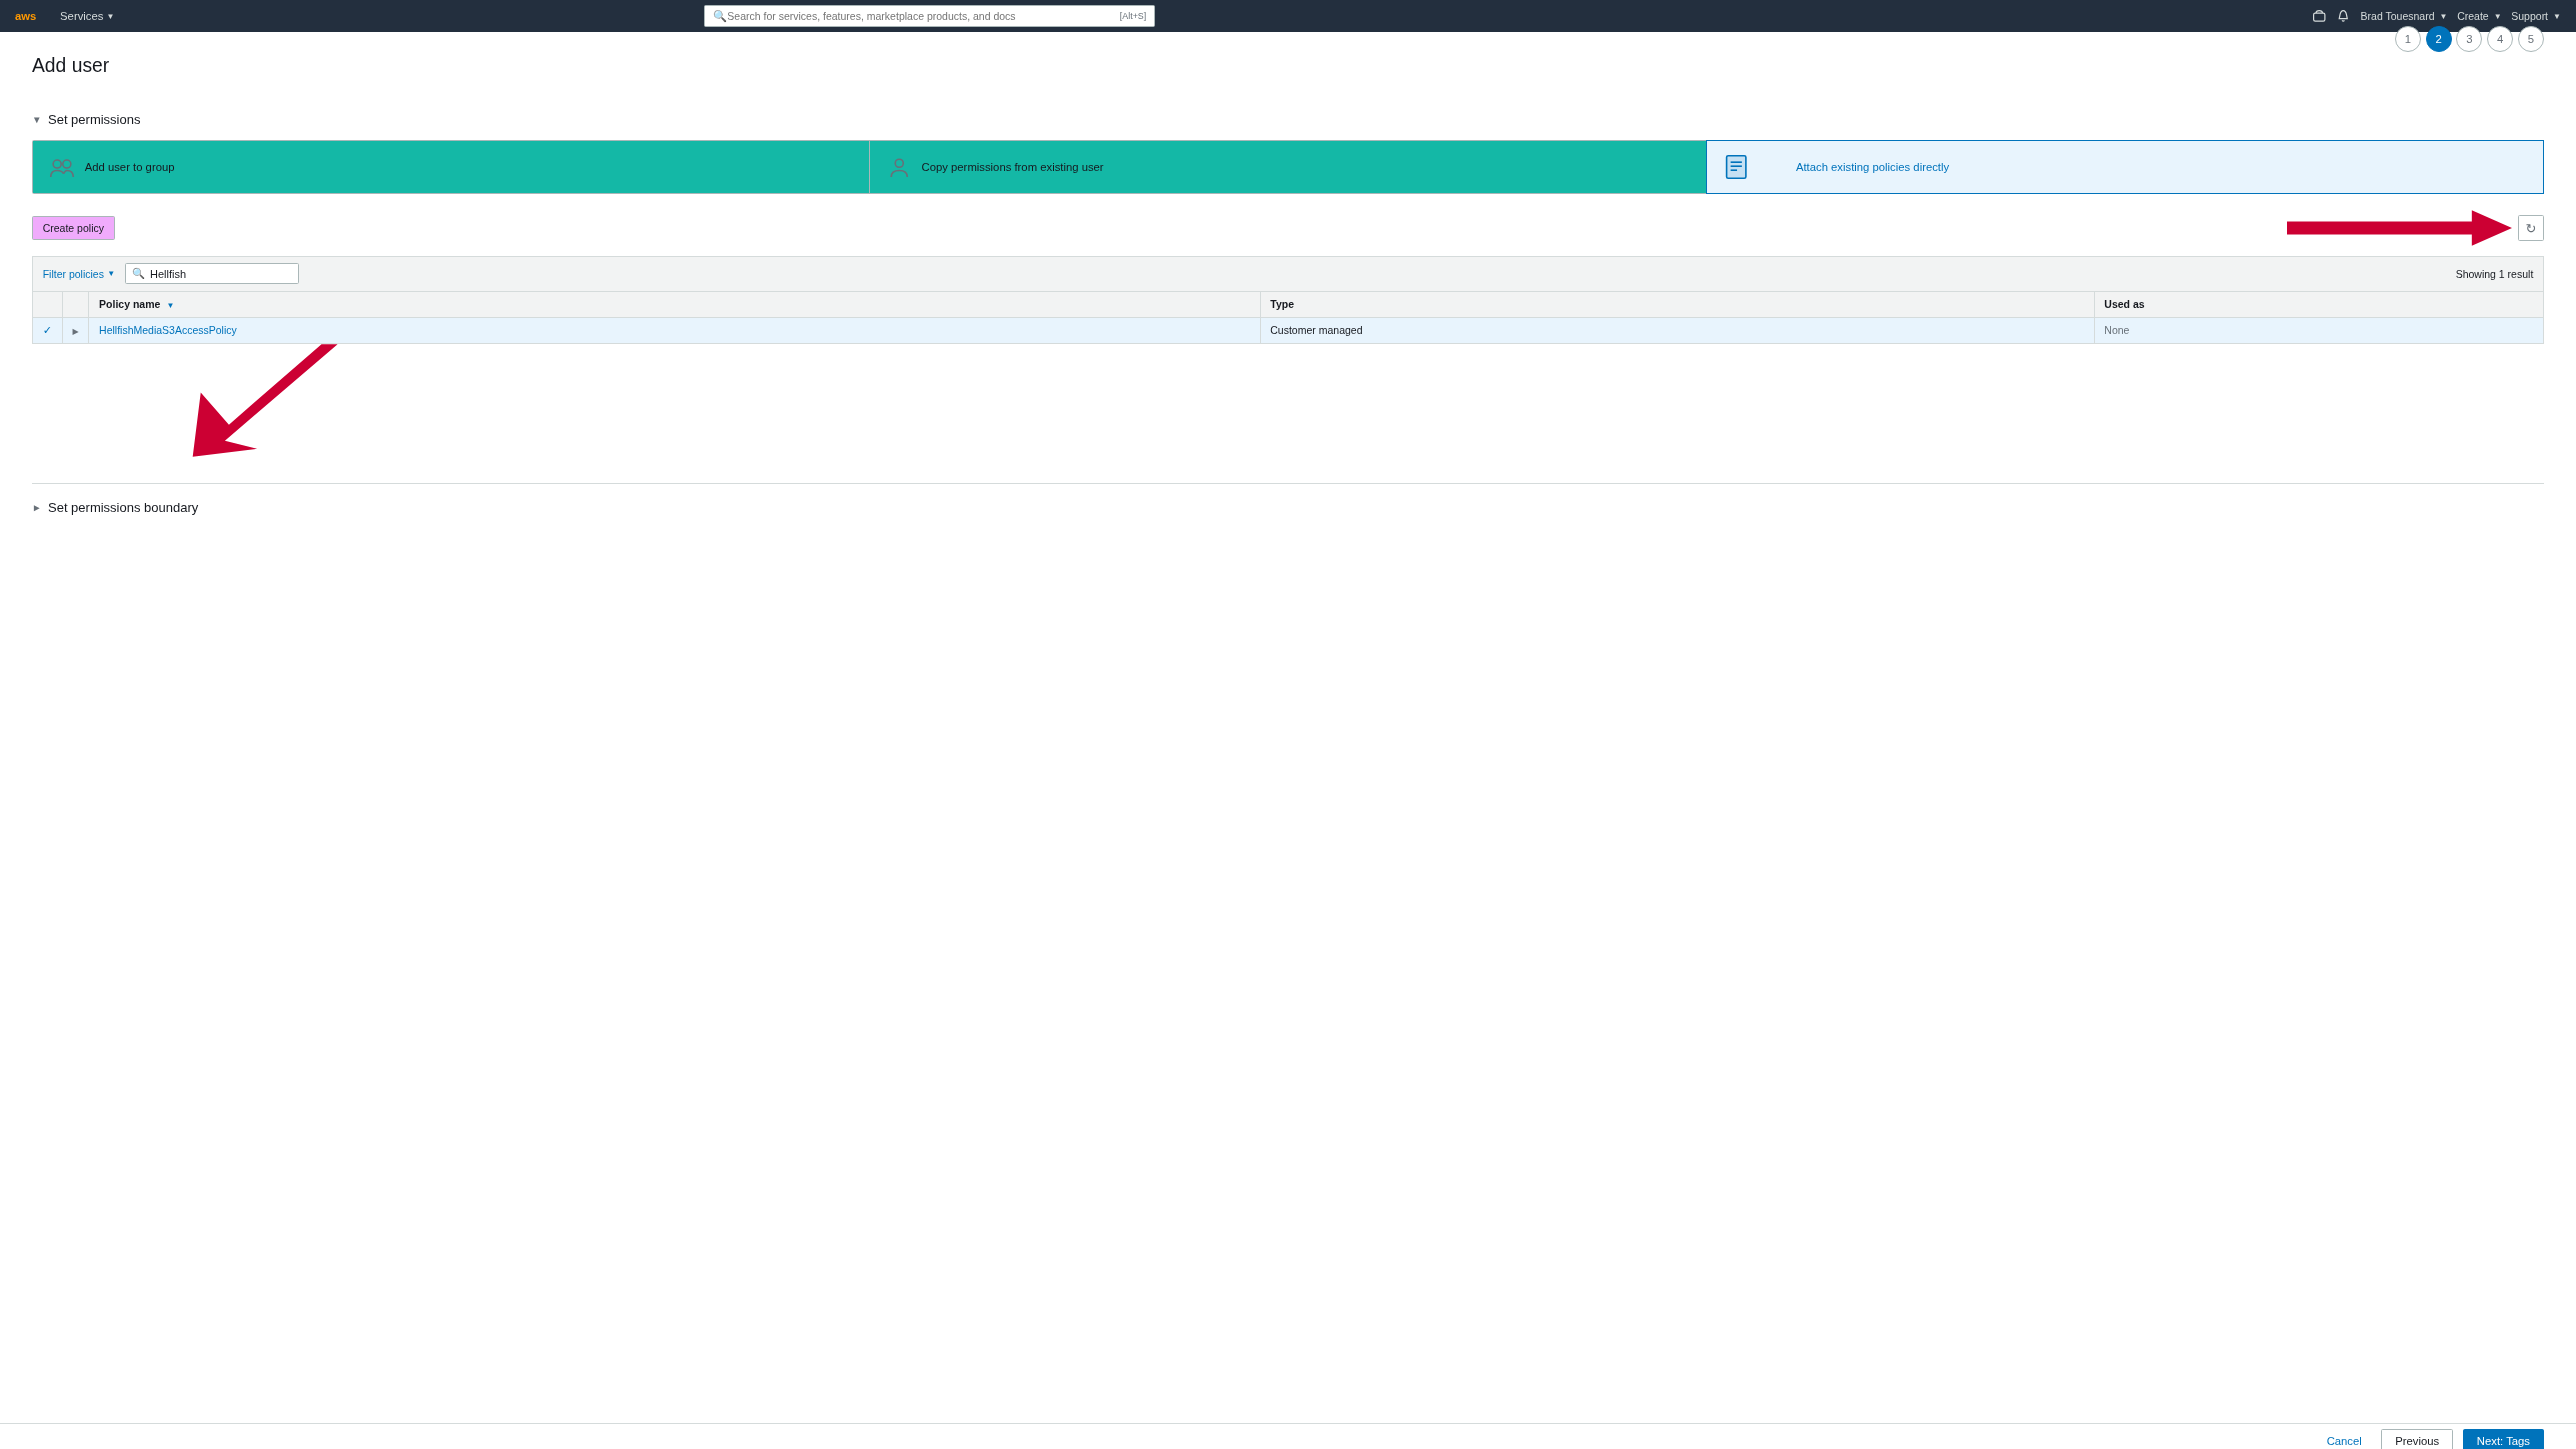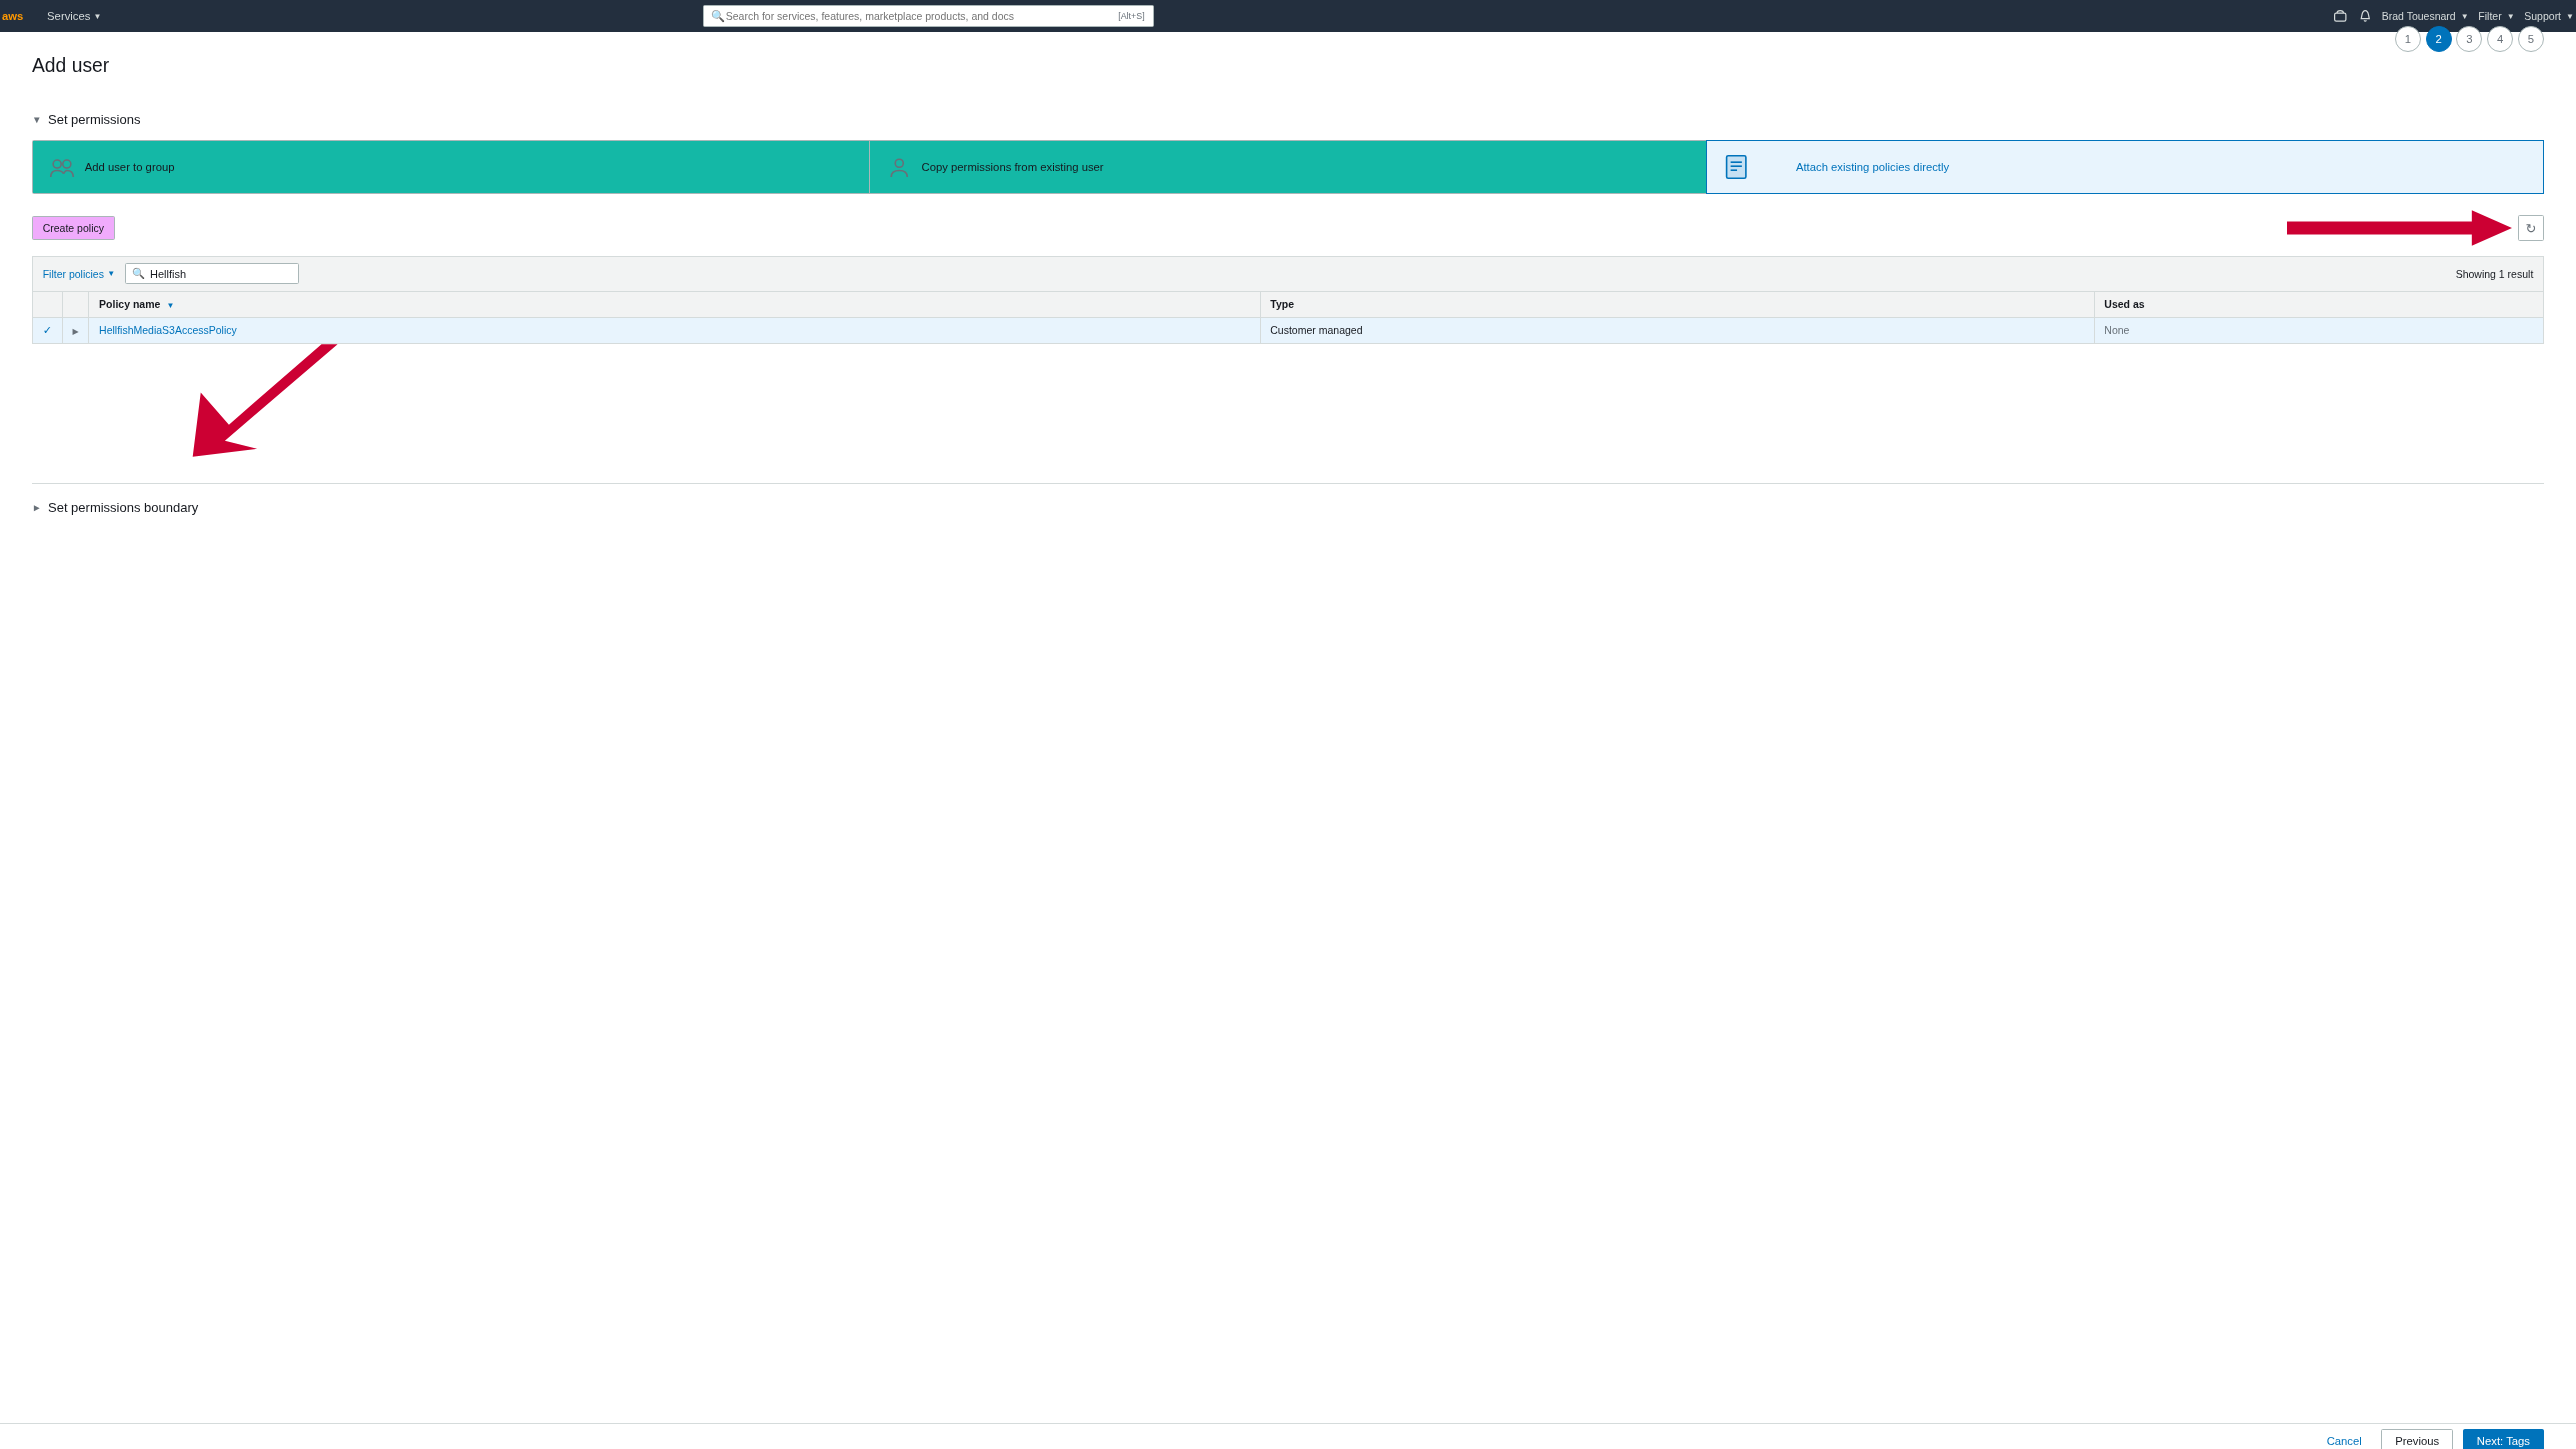--- a/index.html
+++ b/index.html
@@ -4,21 +4,21 @@
   <style>
     * { box-sizing: border-box; margin: 0; padding: 0; }
     body { font-family: "Amazon Ember", Arial, sans-serif; font-size: 11.3px; background: #f2f3f3; color: #16191f; }
 
     
     .top-nav {
       background: #232f3e;
       height: 32px;
       display: flex;
       align-items: center;
-      padding: 0 2px;
+      padding: 0 15px;
       gap: 9.7px;
     }
     .aws-logo {
       display: flex; align-items: center; gap: 3.2px; cursor: pointer;
     }
     .aws-logo-icon {
       width: 29px; height: 17.7px;
       display: flex; flex-direction: column; align-items: center; justify-content: center;
     }
     .nav-services {
@@ -215,21 +215,21 @@
       <svg width="14.5" height="14.5" viewBox="0 0 18 18">
           <path d="M9 2 Q12 2 13 7 L14 12 H4 L5 7 Q6 2 9 2Z" fill="none" stroke="#d5dbdb" stroke-width="1.5"></path>
           <path d="M7.5 14 Q9 16 10.5 14" fill="none" stroke="#d5dbdb" stroke-width="1.5"></path>
         </svg>
     </div>
     <div class="nav-right-item">
       <span>Brad Touesnard</span>
       <span style="font-size:8px;">▼</span>
     </div>
     <div class="nav-right-item">
-      <span>Filter</span>
+      <span>Create</span>
       <span style="font-size:8px;">▼</span>
     </div>
     <div class="nav-right-item">
       <span>Support</span>
       <span style="font-size:8px;">▼</span>
     </div>
   </div>
 </nav>
 
 <div style="background:#fff; min-height: calc(100vh - 32px - 26px); padding: 22.5px 32px;">

